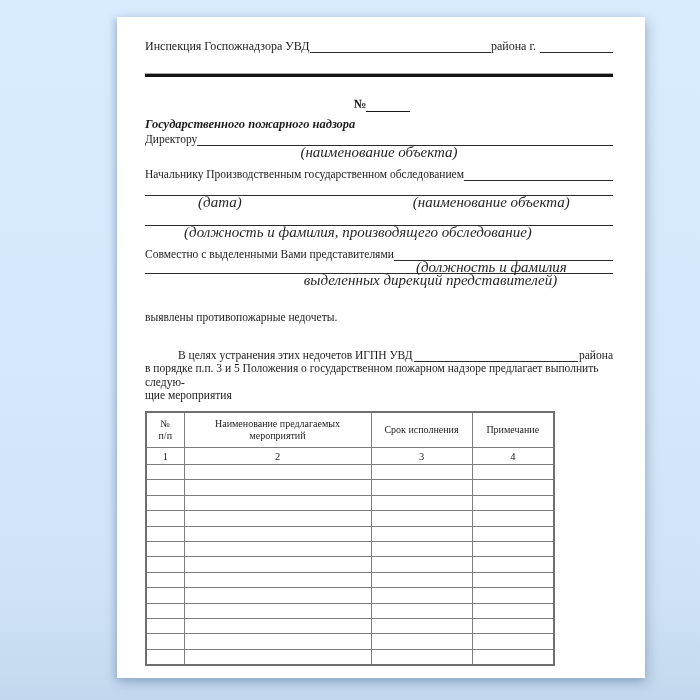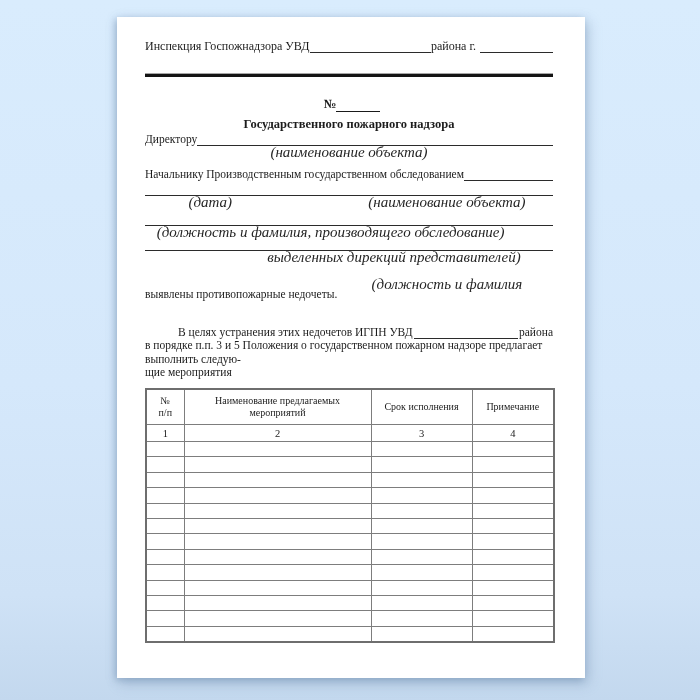--- a/index.html
+++ b/index.html
@@ -6,21 +6,21 @@
   html, body { width: 700px; height: 700px; overflow: hidden; }
   body {
     font-family: "Liberation Serif", "DejaVu Serif", serif;
     background: linear-gradient(180deg, #d9ecfd 0%, #d5e8fb 55%, #cfe2f6 85%, #c3d8ee 100%);
     position: relative;
     color: #1c1c1c;
   }
   .paper {
     position: absolute;
     left: 117px; top: 17px;
-    width: 468px; height: 661px;
+    width: 528px; height: 661px;
     background: #ffffff;
     box-shadow: -2px 2px 7px rgba(120,148,180,0.55), 3px 5px 12px rgba(120,148,180,0.45);
     padding: 22px 32px 0 28px;
   }
   .row { display: flex; align-items: flex-end; }
   .fill {
     flex: 1 1 auto;
     border-bottom: 1px solid #2b2b2b;
     height: 12px;
   }
@@ -35,22 +35,22 @@
   }
   .title-row {
     margin-top: 20px;
     display: flex; justify-content: center; align-items: flex-end;
     font-weight: bold; font-size: 12.5px; line-height: 15px;
   }
   .title-main { letter-spacing: 2px; }
   .title-num { margin-left: 6px; letter-spacing: 0; }
   .title-fill { width: 44px; border-bottom: 1.2px solid #1a1a1a; height: 12px; }
   .subtitle {
-    margin-top: 5px; text-align: center;
-    font-weight: bold; font-size: 12.5px; line-height: 15px;
+    margin-top: 5px; text-align: left;
+    font-weight: bold; font-size: 12.5px; line-height: 15px; font-style: italic;
   }
   .caption {
     font-style: italic; font-size: 15px; line-height: 11px;
     color: #262626; white-space: nowrap;
   }
   .caption-center { text-align: center; }
   .caption-row { position: relative; height: 12px; }
   .caption-row .caption { position: absolute; transform: translateX(-50%); top: 1px; }
   .m12 { margin-top: 0; }
   .m9  { margin-top: 9px; }
@@ -118,22 +118,26 @@
   <div class="caption-row">
     <span class="caption" style="left:16%;">(дата)</span>
     <span class="caption" style="left:74%;">(наименование объекта)</span>
   </div>
 
   <div class="fullline m17"></div>
   <div class="caption-row">
     <span class="caption" style="left:45.5%;">(должность и фамилия, производящего обследование)</span>
   </div>
 
-  <div class="caption-row">
-    <span class="caption" style="left:74%;margin-top:40px;">(должность и фамилия</span>
+  <div class="row m9">
+    <span class="txt">Совместно с выделенными Вами представителями</span>
+    <span class="fill"></span>
+  </div>
+  <div class="caption-row">
+    <span class="caption" style="left:74%;">(должность и фамилия</span>
   </div>
 
   <div class="fullline m12"></div>
   <div class="caption-row">
     <span class="caption" style="left:61%;">выделенных дирекций представителей)</span>
   </div>
 
   <div class="txt m10">выявлены противопожарные недочеты.</div>
 
   <div class="para m10">

